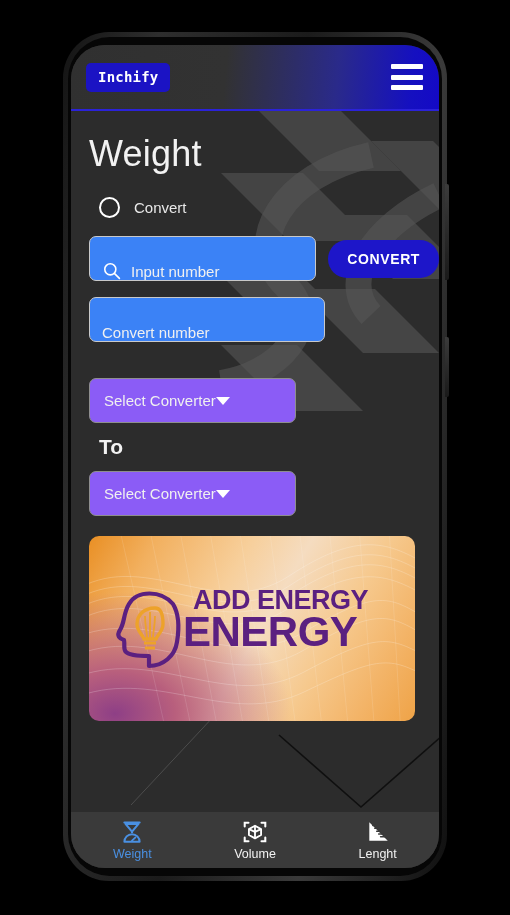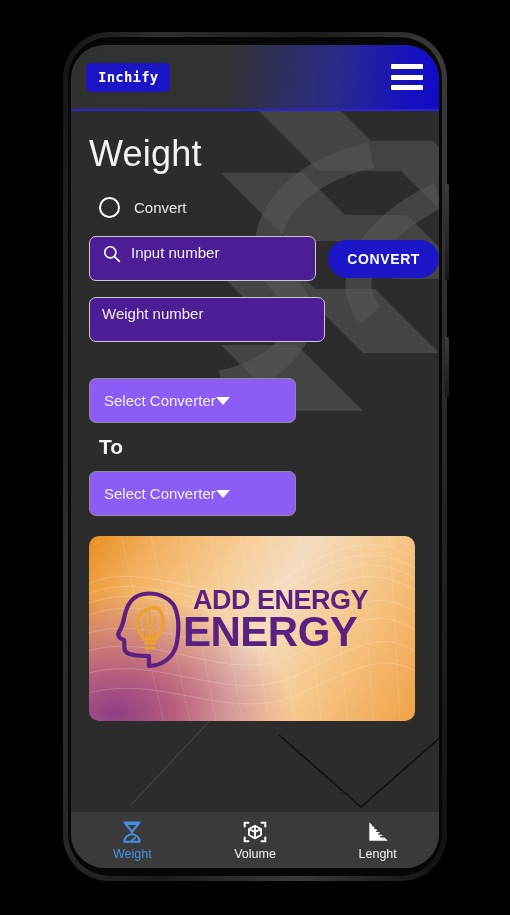--- a/index.html
+++ b/index.html
@@ -152,26 +152,26 @@
     display: flex;
     align-items: center;
     margin: 18px 0 0 18px;
     gap: 12px;
   }
 
   .text-field {
     width: 236px;
     height: 45px;
     box-sizing: border-box;
-    background: #4c1d95;
+    background: #3b82f6;
     border: 1.4px solid #c9c9c9;
     border-radius: 7px;
     display: flex;
-    align-items: flex-start;
-    padding: 7px 12px;
+    align-items: flex-end;
+    padding: 0 12px;
     gap: 10px;
   }
   .text-field .ph {
     color: #f0f0f0;
     font-size: 15px;
   }
   .search-ico { flex: 0 0 auto; display: block; }
 
   .convert-btn {
     background: #1d16c9;
@@ -338,21 +338,21 @@
           <svg class="search-ico" width="19" height="19" viewBox="0 0 24 24">
             <circle cx="10.5" cy="10.5" r="7" fill="none" stroke="#ffffff" stroke-width="2"></circle>
             <line x1="15.6" y1="15.6" x2="22" y2="22" stroke="#ffffff" stroke-width="2" stroke-linecap="round"></line>
           </svg>
           <span class="ph">Input number</span>
         </div>
         <button class="convert-btn">CONVERT</button>
       </div>
 
       <div class="text-field output-field">
-        <span class="ph">Weight number</span>
+        <span class="ph">Convert number</span>
       </div>
 
       <div class="select-box select-top">
         <span class="sel-label">Select Converter</span>
         <span class="caret"></span>
       </div>
 
       <div class="to-label">To</div>
 
       <div class="select-box select-bottom">

